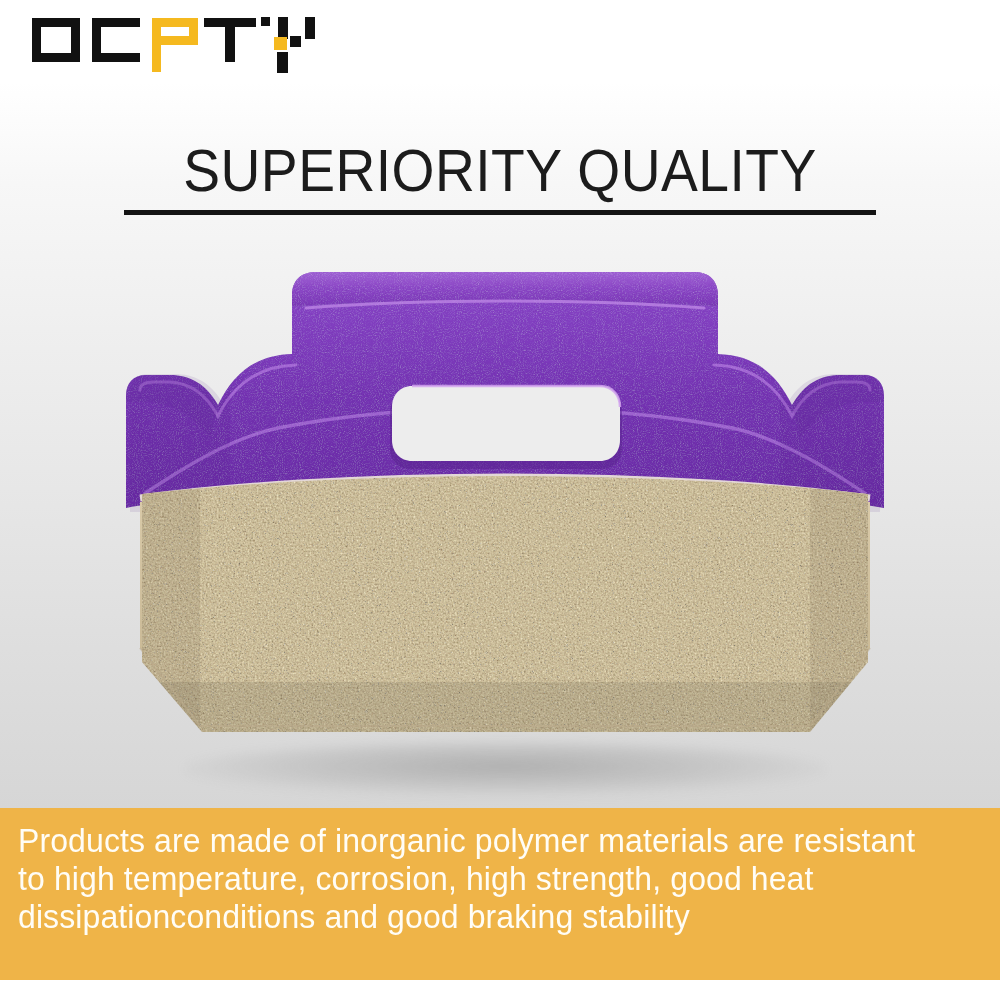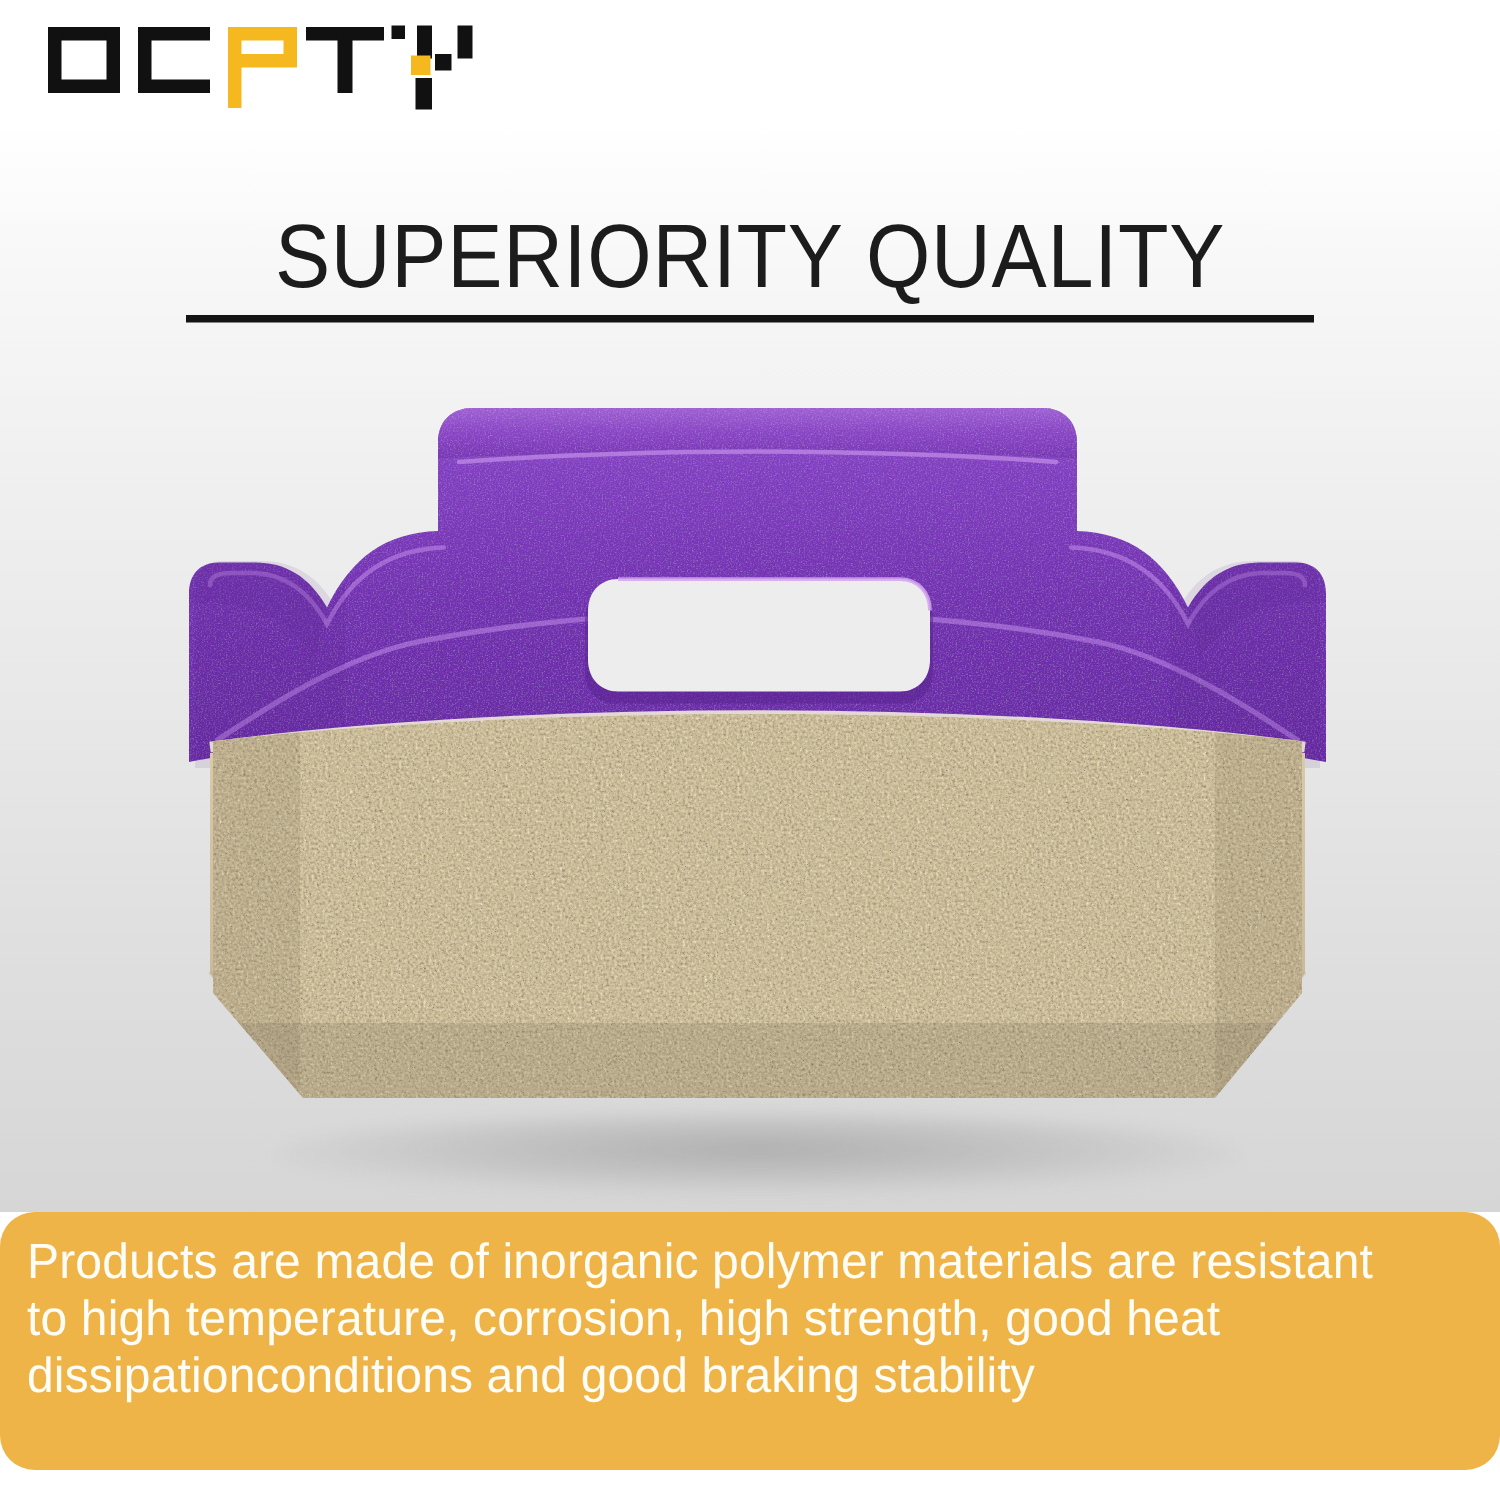--- a/index.html
+++ b/index.html
@@ -122,21 +122,20 @@
   .banner {
     position: absolute;
     left: 0;
     top: 808px;
     width: 1000px;
     height: 172px;
     background: #EFB448;
     z-index: 7;
     box-sizing: border-box;
     padding: 14px 22px 10px 18px;
-    border-radius: 23px;
   }
   .banner-text {
     margin: 0;
     color: #FFFDF6;
     font-family: "Liberation Sans Narrow", "Liberation Sans", sans-serif;
     font-size: 33px;
     line-height: 38px;
     font-weight: 400;
     letter-spacing: 0.1px;
     transform: scaleX(0.97);

